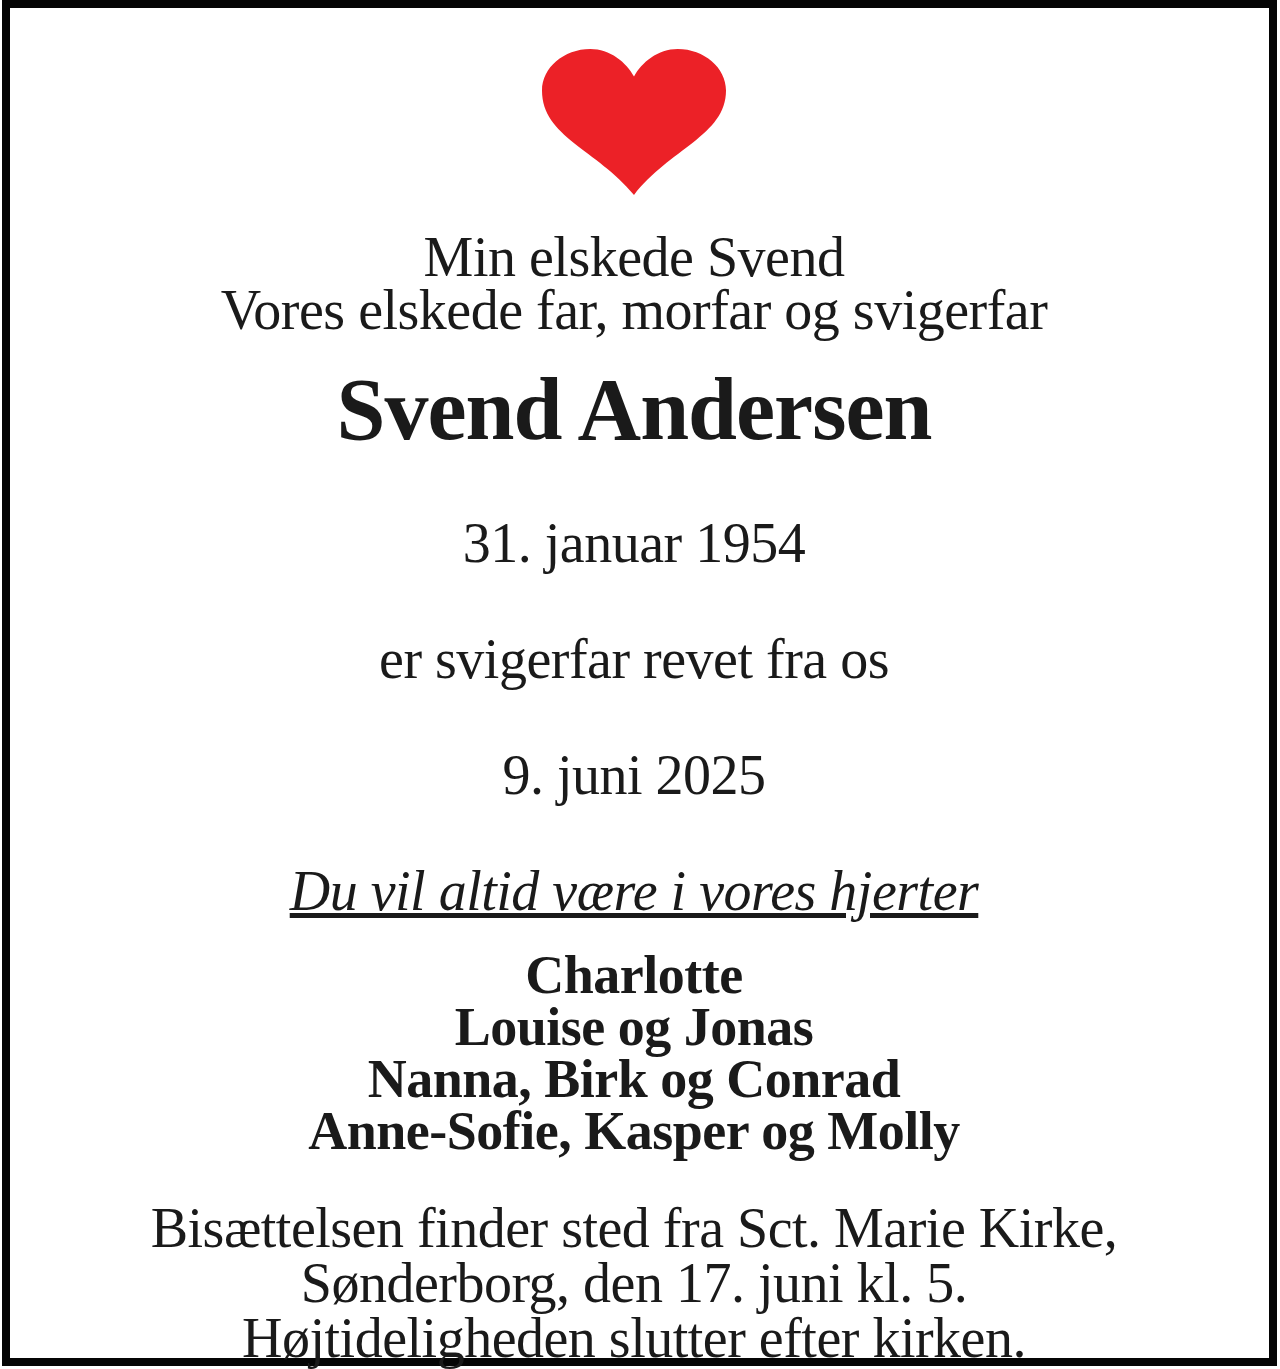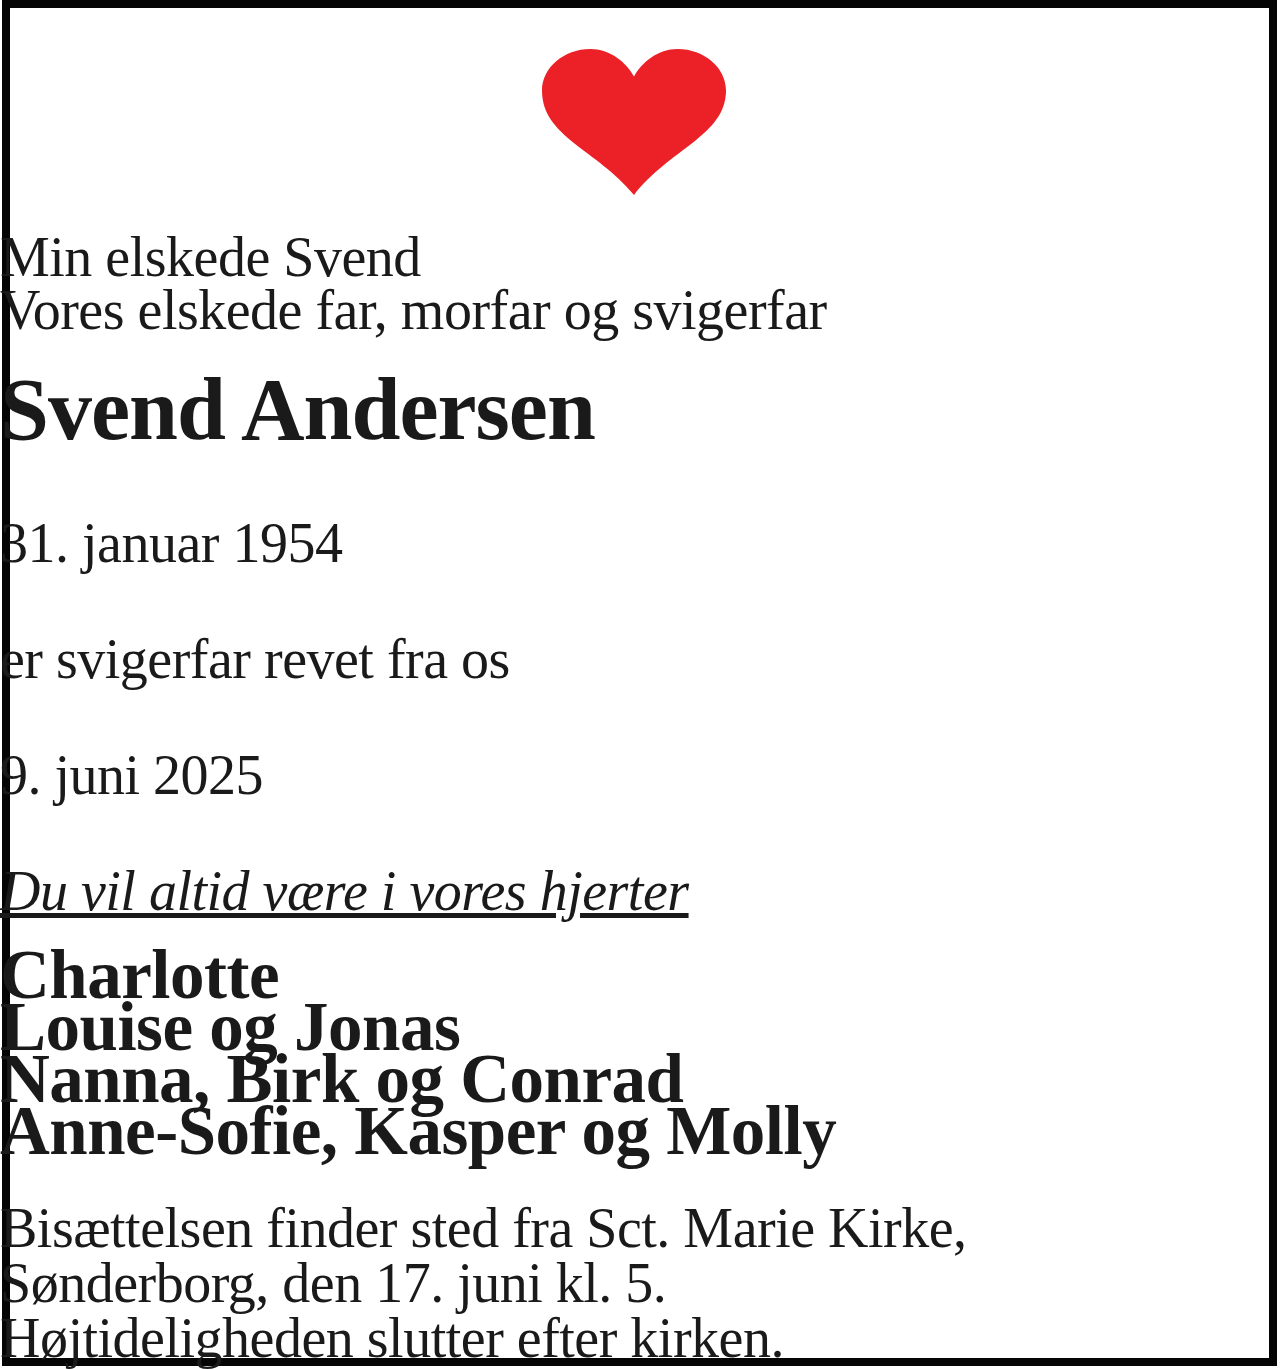--- a/index.html
+++ b/index.html
@@ -23,20 +23,21 @@
     bottom: 3px;
     border: 8px solid #050505;
     background: #ffffff;
     box-sizing: border-box;
   }
   .content {
     position: absolute;
     top: 0;
     left: 0;
     right: 12px;
+    text-align: center;
     letter-spacing: -0.5px;
   }
   .heart-wrap {
     margin: 49px auto 0;
     width: 184px;
     height: 146px;
   }
   .heart-wrap svg {
     display: block;
     width: 184px;
@@ -58,21 +59,21 @@
     margin-top: 60px;
     font-size: 56px;
     line-height: 56px;
   }
   .memorial {
     font-style: italic;
     text-decoration: underline;
   }
   .family {
     margin-top: 30px;
-    font-size: 69px;
+    font-size: 54px;
     line-height: 52px;
     font-weight: bold;
   }
   .ceremony {
     margin-top: 44px;
     font-size: 56px;
     line-height: 55px;
   }
 </style>
 </head>

